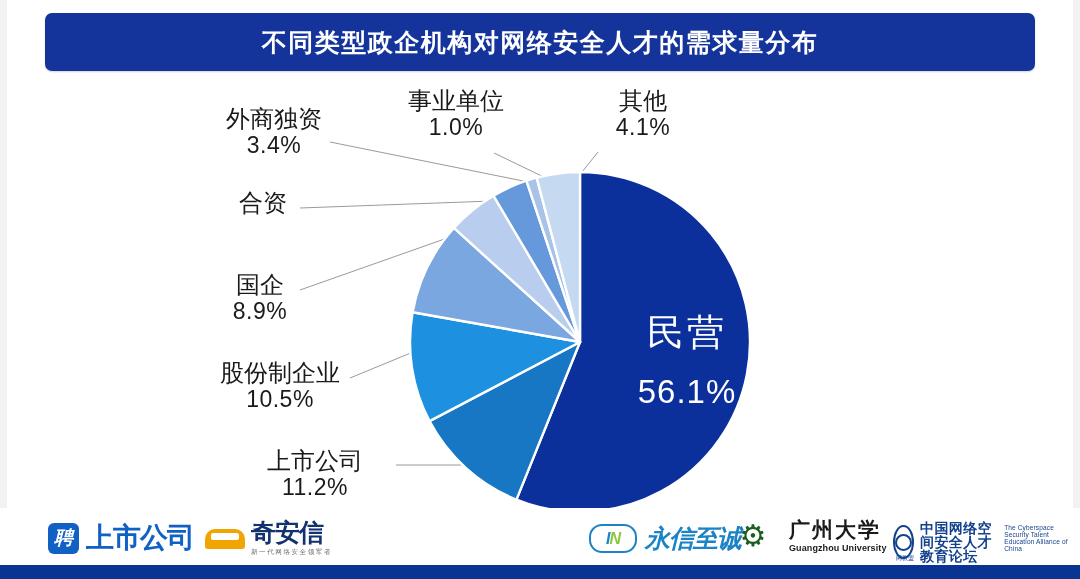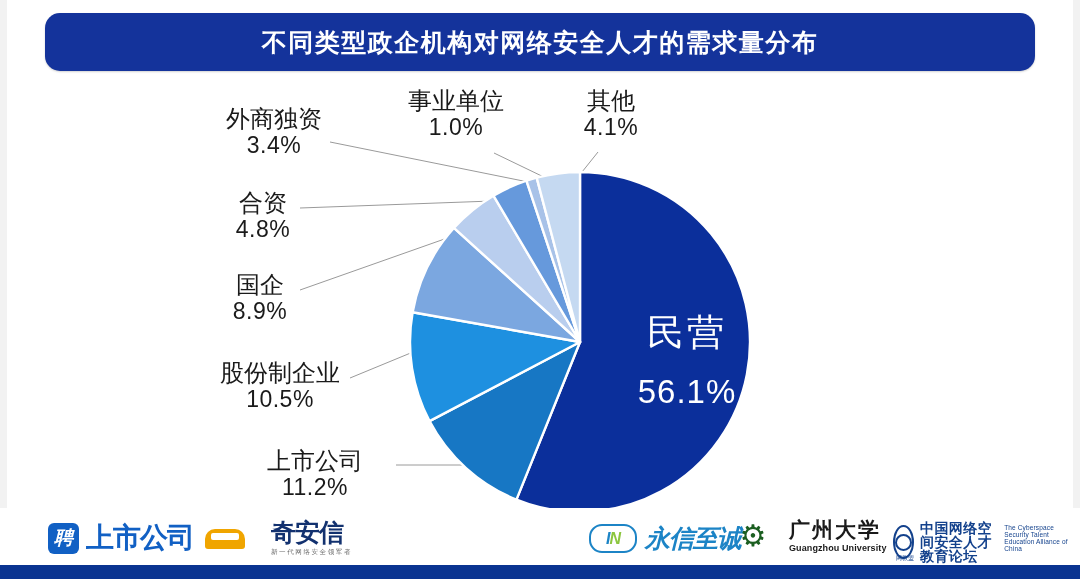--- a/index.html
+++ b/index.html
@@ -9,21 +9,21 @@
     font-family:"Liberation Sans","DejaVu Sans",sans-serif;
     overflow:hidden;position:relative;
   }
   #slide{position:absolute;inset:0;background:#fff;}
   .edge-l,.edge-r{position:absolute;top:0;bottom:0;width:7px;background:#f2f2f2;}
   .edge-l{left:0;} .edge-r{right:0;}
 
   
   #title-bar{
     position:absolute;left:45px;top:13px;width:990px;height:58px;
-    background:#14339B;border-radius:15px;
+    background:#14339B;border-radius:7px;
     display:flex;align-items:center;justify-content:center;
     box-shadow:0 1px 2px rgba(0,0,0,.18);
   }
   #title-text{
     color:#ffffff;font-size:25px;font-weight:bold;letter-spacing:1.5px;
     white-space:nowrap;
   }
 
   
   #chart-area{position:absolute;left:0;top:80px;width:856px;height:430px;}
@@ -135,28 +135,27 @@
     <div class="lbl c" style="left:204px;top:26px;width:140px">
       <span class="cat">外商独资</span>
       <span class="pct">3.4%</span>
     </div>
 
     <div class="lbl c" style="left:386px;top:8px;width:140px">
       <span class="cat">事业单位</span>
       <span class="pct">1.0%</span>
     </div>
 
-    <div class="lbl c" style="left:556px;top:8px;width:110px">
+    <div class="lbl c" style="left:588px;top:8px;width:110px">
       <span class="cat">其他</span>
       <span class="pct">4.1%</span>
     </div>
 
     <div class="lbl c" style="left:198px;top:110px;width:130px">
       <span class="cat">合资</span>
-      <span class="pct">4.8%</span>
     </div>
 
     <div class="lbl c" style="left:196px;top:192px;width:128px">
       <span class="cat">国企</span>
       <span class="pct">8.9%</span>
     </div>
 
     <div class="lbl c" style="left:196px;top:280px;width:168px">
       <span class="cat">股份制企业</span>
       <span class="pct">10.5%</span>
@@ -173,21 +172,21 @@
     </div>
   </div>
 
   <div id="footer">
 
     <div class="logo" style="left:48px;top:11px;">
       <span class="zl-badge">聘</span>
       <span class="zl-text">上市公司</span>
     </div>
 
-    <div class="logo" style="left:205px;top:12px;gap:20px;">
+    <div class="logo" style="left:205px;top:12px;">
       <span class="qax-mark"></span>
       <span class="qax-wrap">
         <span class="qax-text">奇安信</span>
         <span class="qax-sub">新一代网络安全领军者</span>
       </span>
     </div>
 
     <div class="logo" style="left:589px;top:14px;">
       <span class="in-badge">I<span class="g">N</span></span>
       <span class="yx-text">永信至诚</span>

